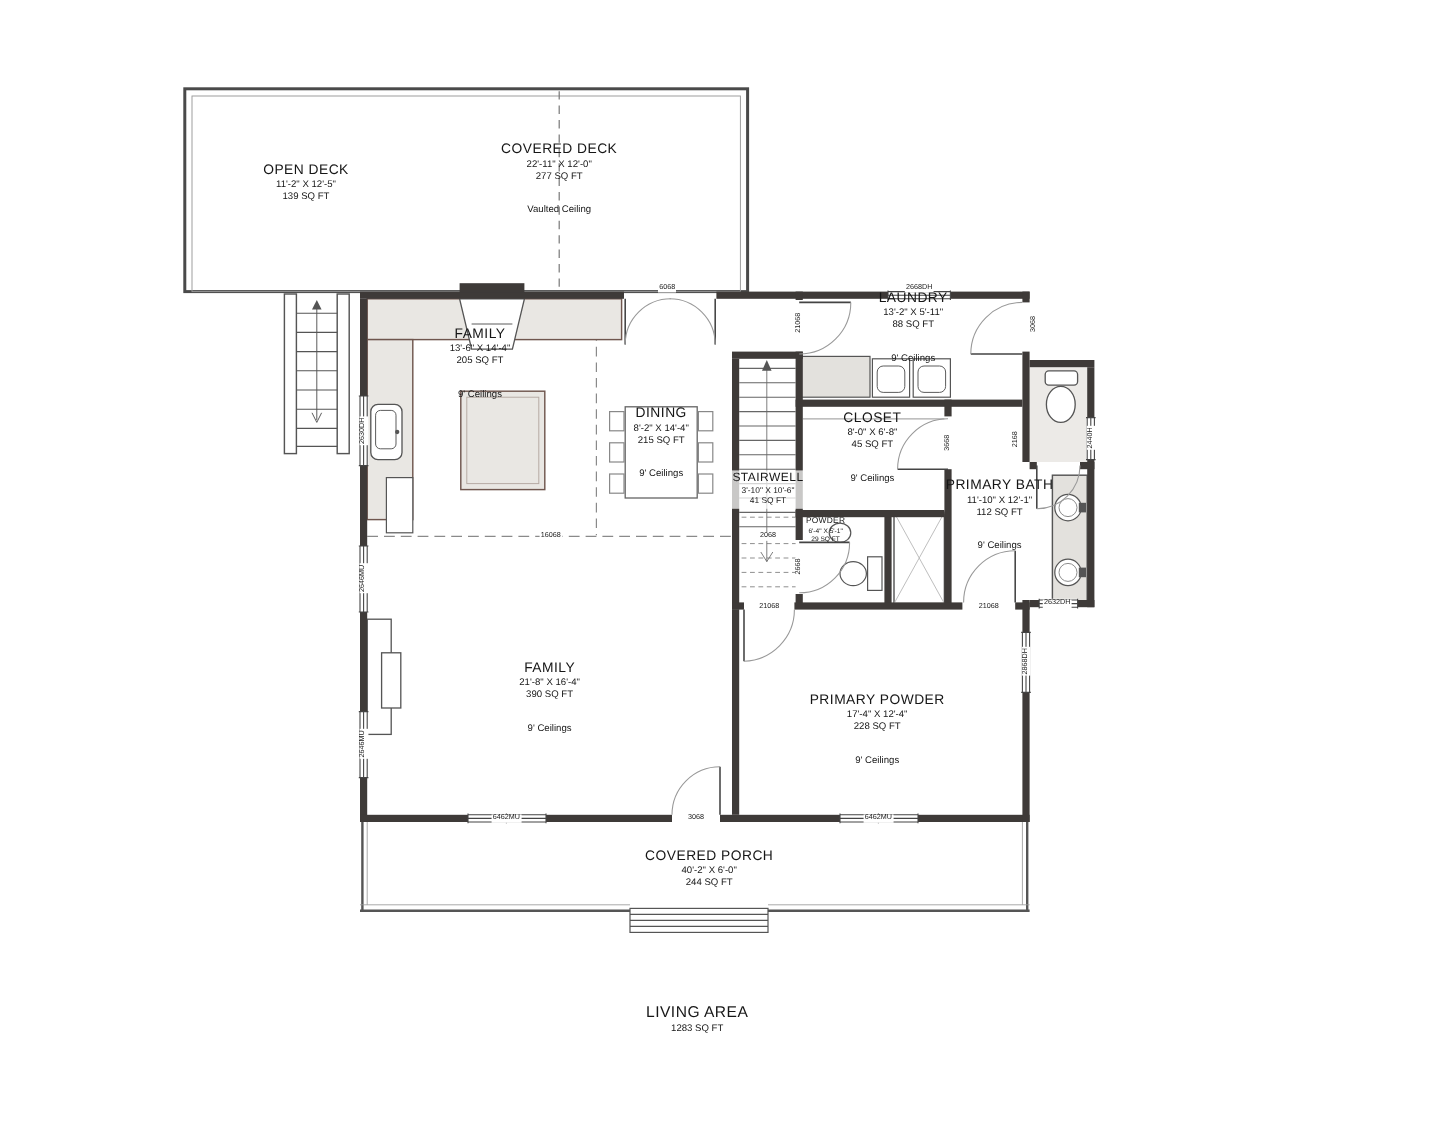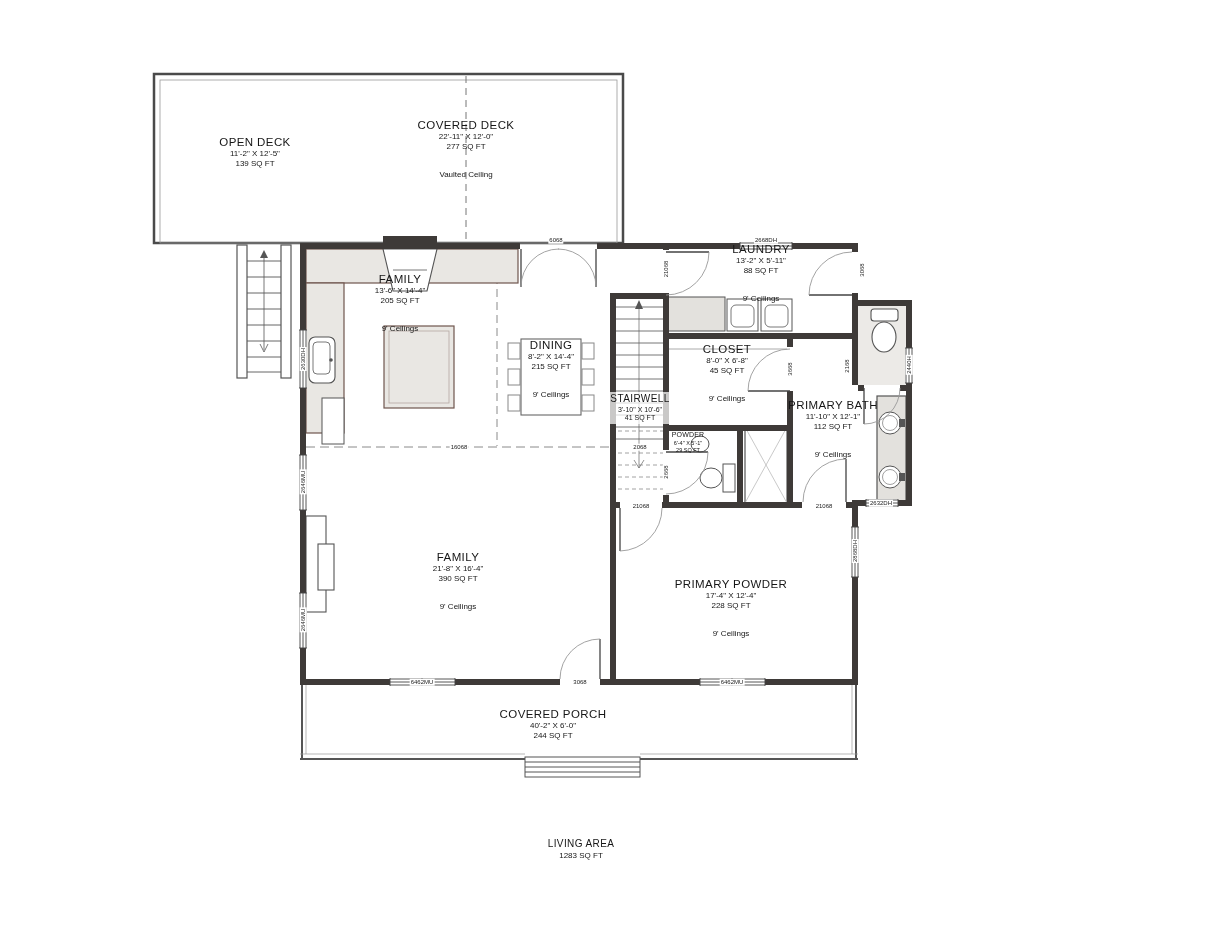--- a/index.html
+++ b/index.html
@@ -285,28 +285,28 @@
   <span class="sub">21'-8" X 16'-4"</span>
   <span class="sub">390 SQ FT</span>
   <span class="sub ceil">9' Ceilings</span>
 </div>
 <div class="room-label" style="left:731px;top:608px">
   <span class="name">PRIMARY POWDER</span>
   <span class="sub">17'-4" X 12'-4"</span>
   <span class="sub">228 SQ FT</span>
   <span class="sub ceil">9' Ceilings</span>
 </div>
-<div class="room-label" style="left:553px;top:724px">
+<div class="room-label" style="left:591px;top:724px">
   <span class="name">COVERED PORCH</span>
   <span class="sub">40'-2" X 6'-0"</span>
   <span class="sub">244 SQ FT</span>
 
 </div>
 <div class="room-label" style="left:581px;top:849px">
-  <span class="name" style="font-size:10px">LIVING AREA</span>
+  <span class="name" style="font-size:13px">LIVING AREA</span>
 
   <span class="sub">1283 SQ FT</span>
 
 </div>
 
 <span class="tag" style="left:556px;top:240px">6068</span>
 <span class="tag" style="left:766px;top:240px">2668DH</span>
 <span class="tag v" style="left:666px;top:269px">21068</span>
 <span class="tag v" style="left:862px;top:270px">3068</span>
 <span class="tag v" style="left:303px;top:359px">2630DH</span>

